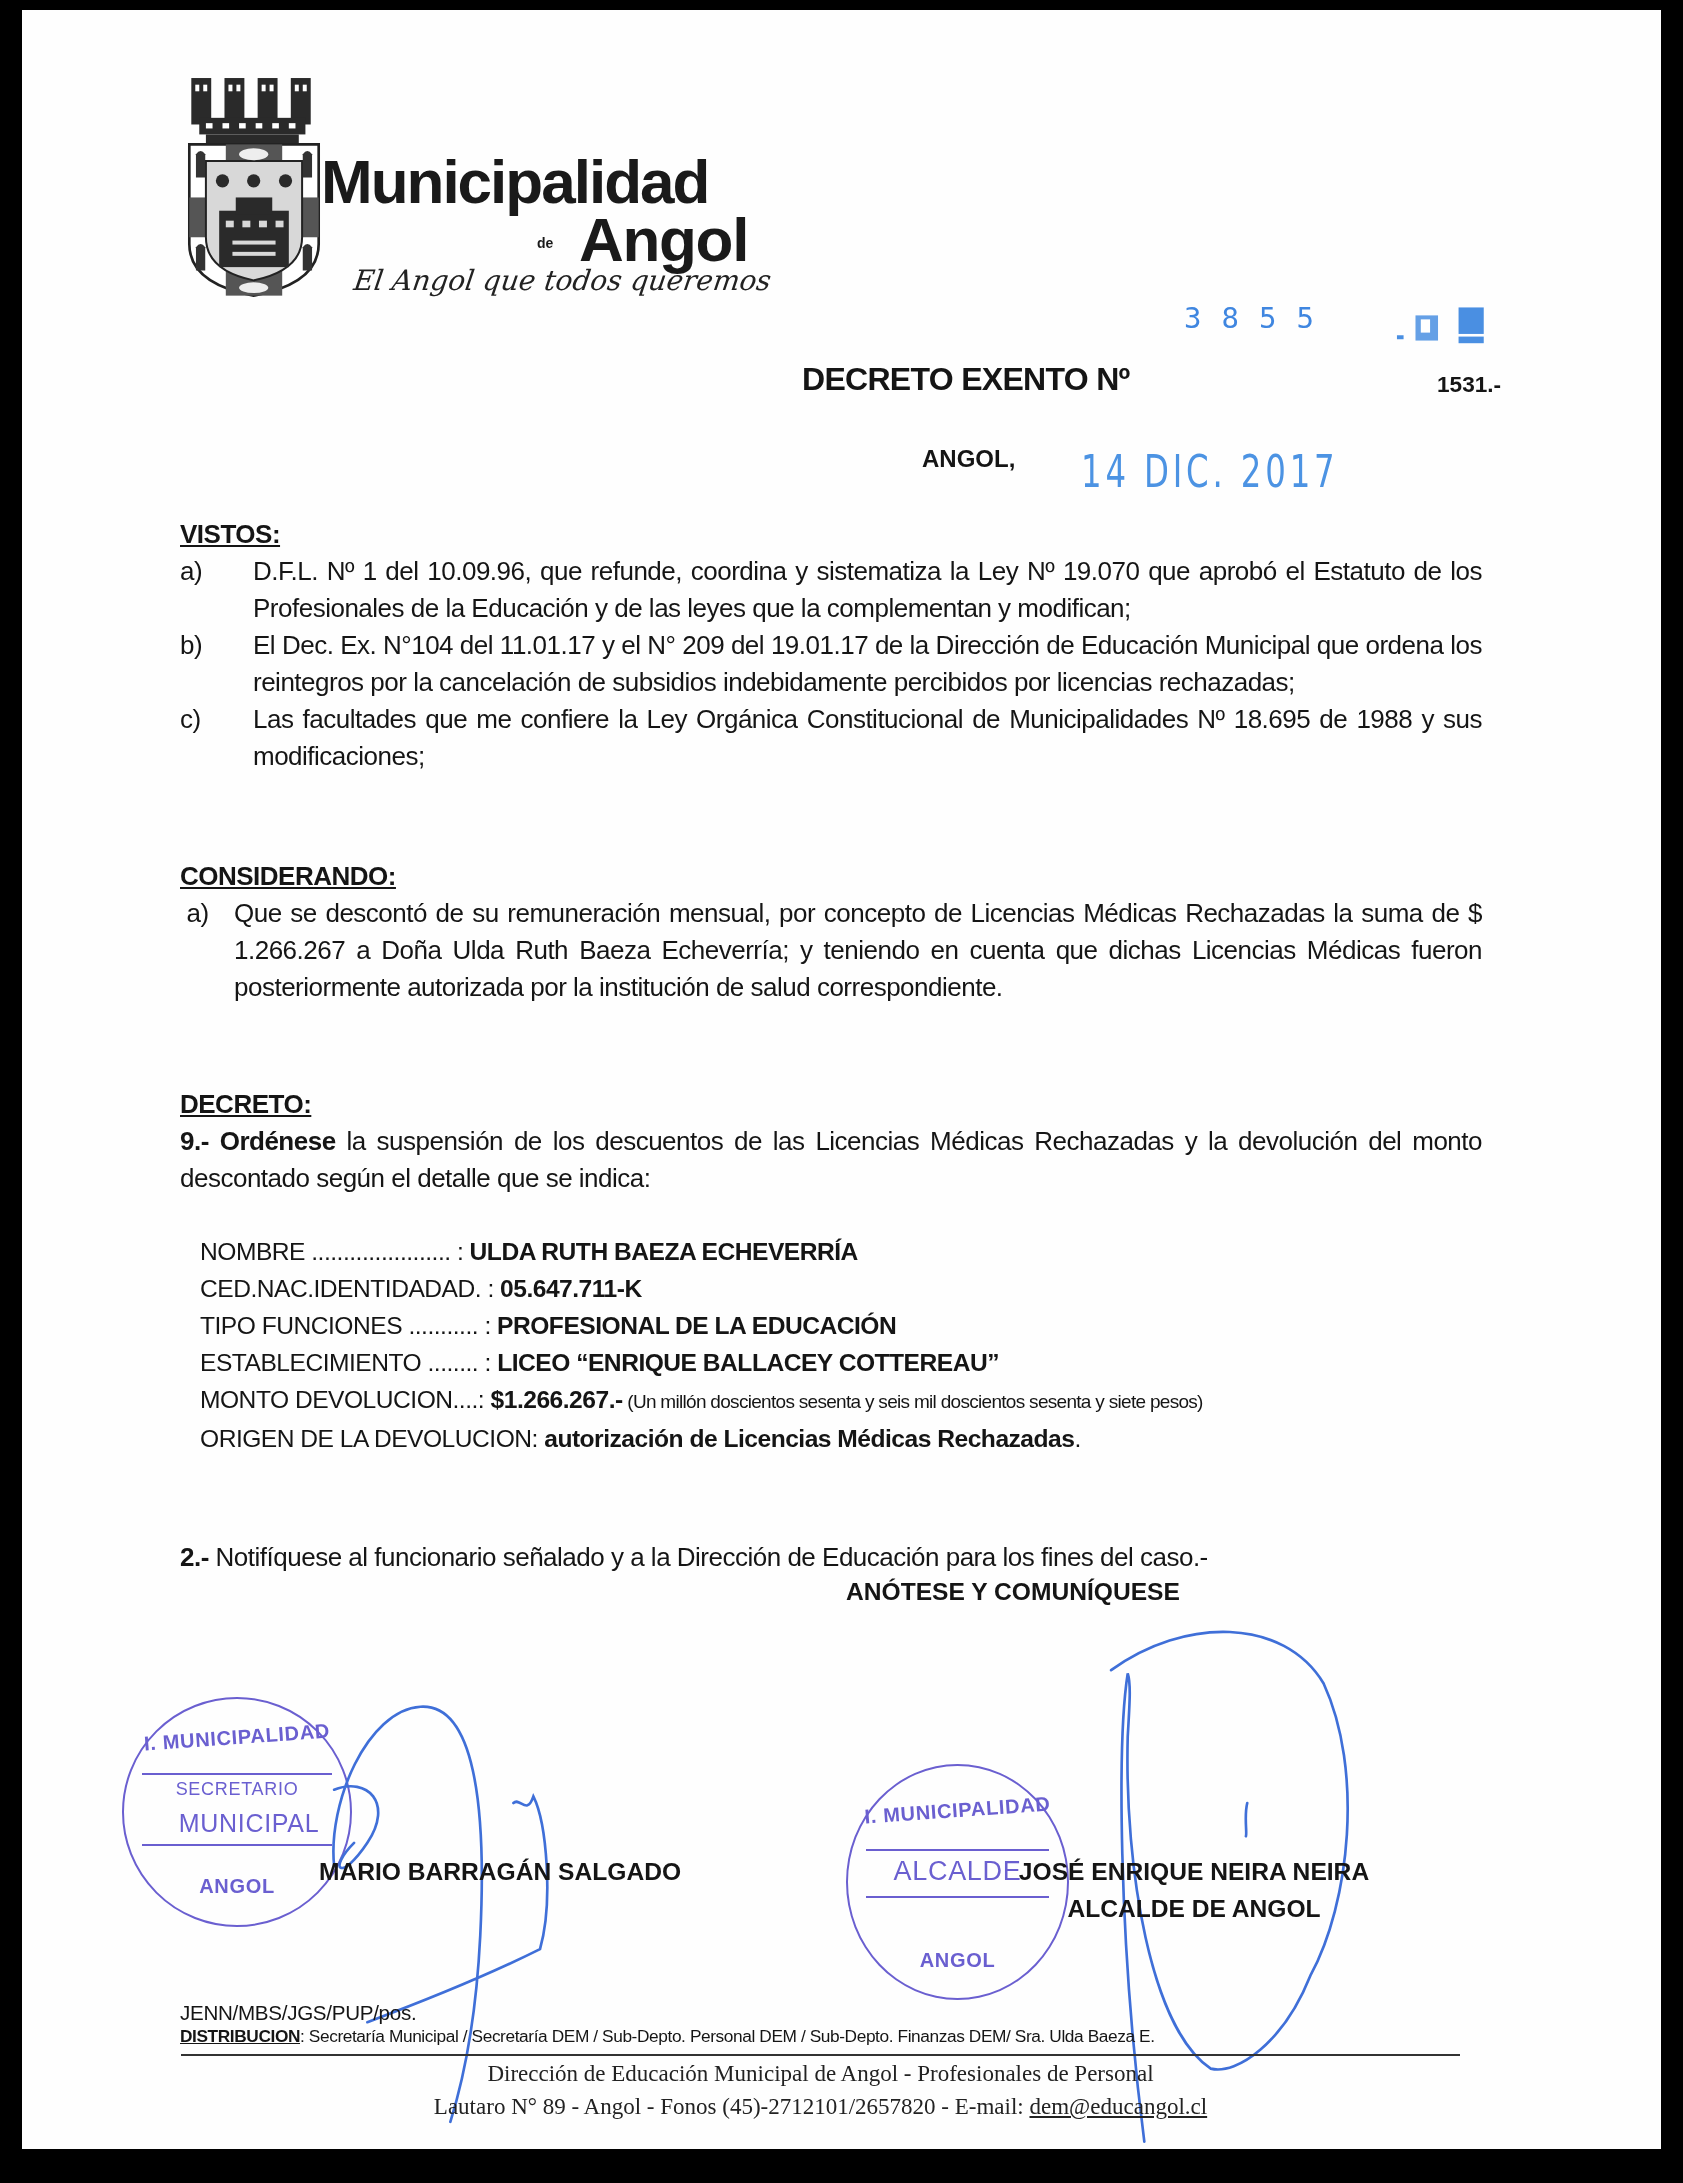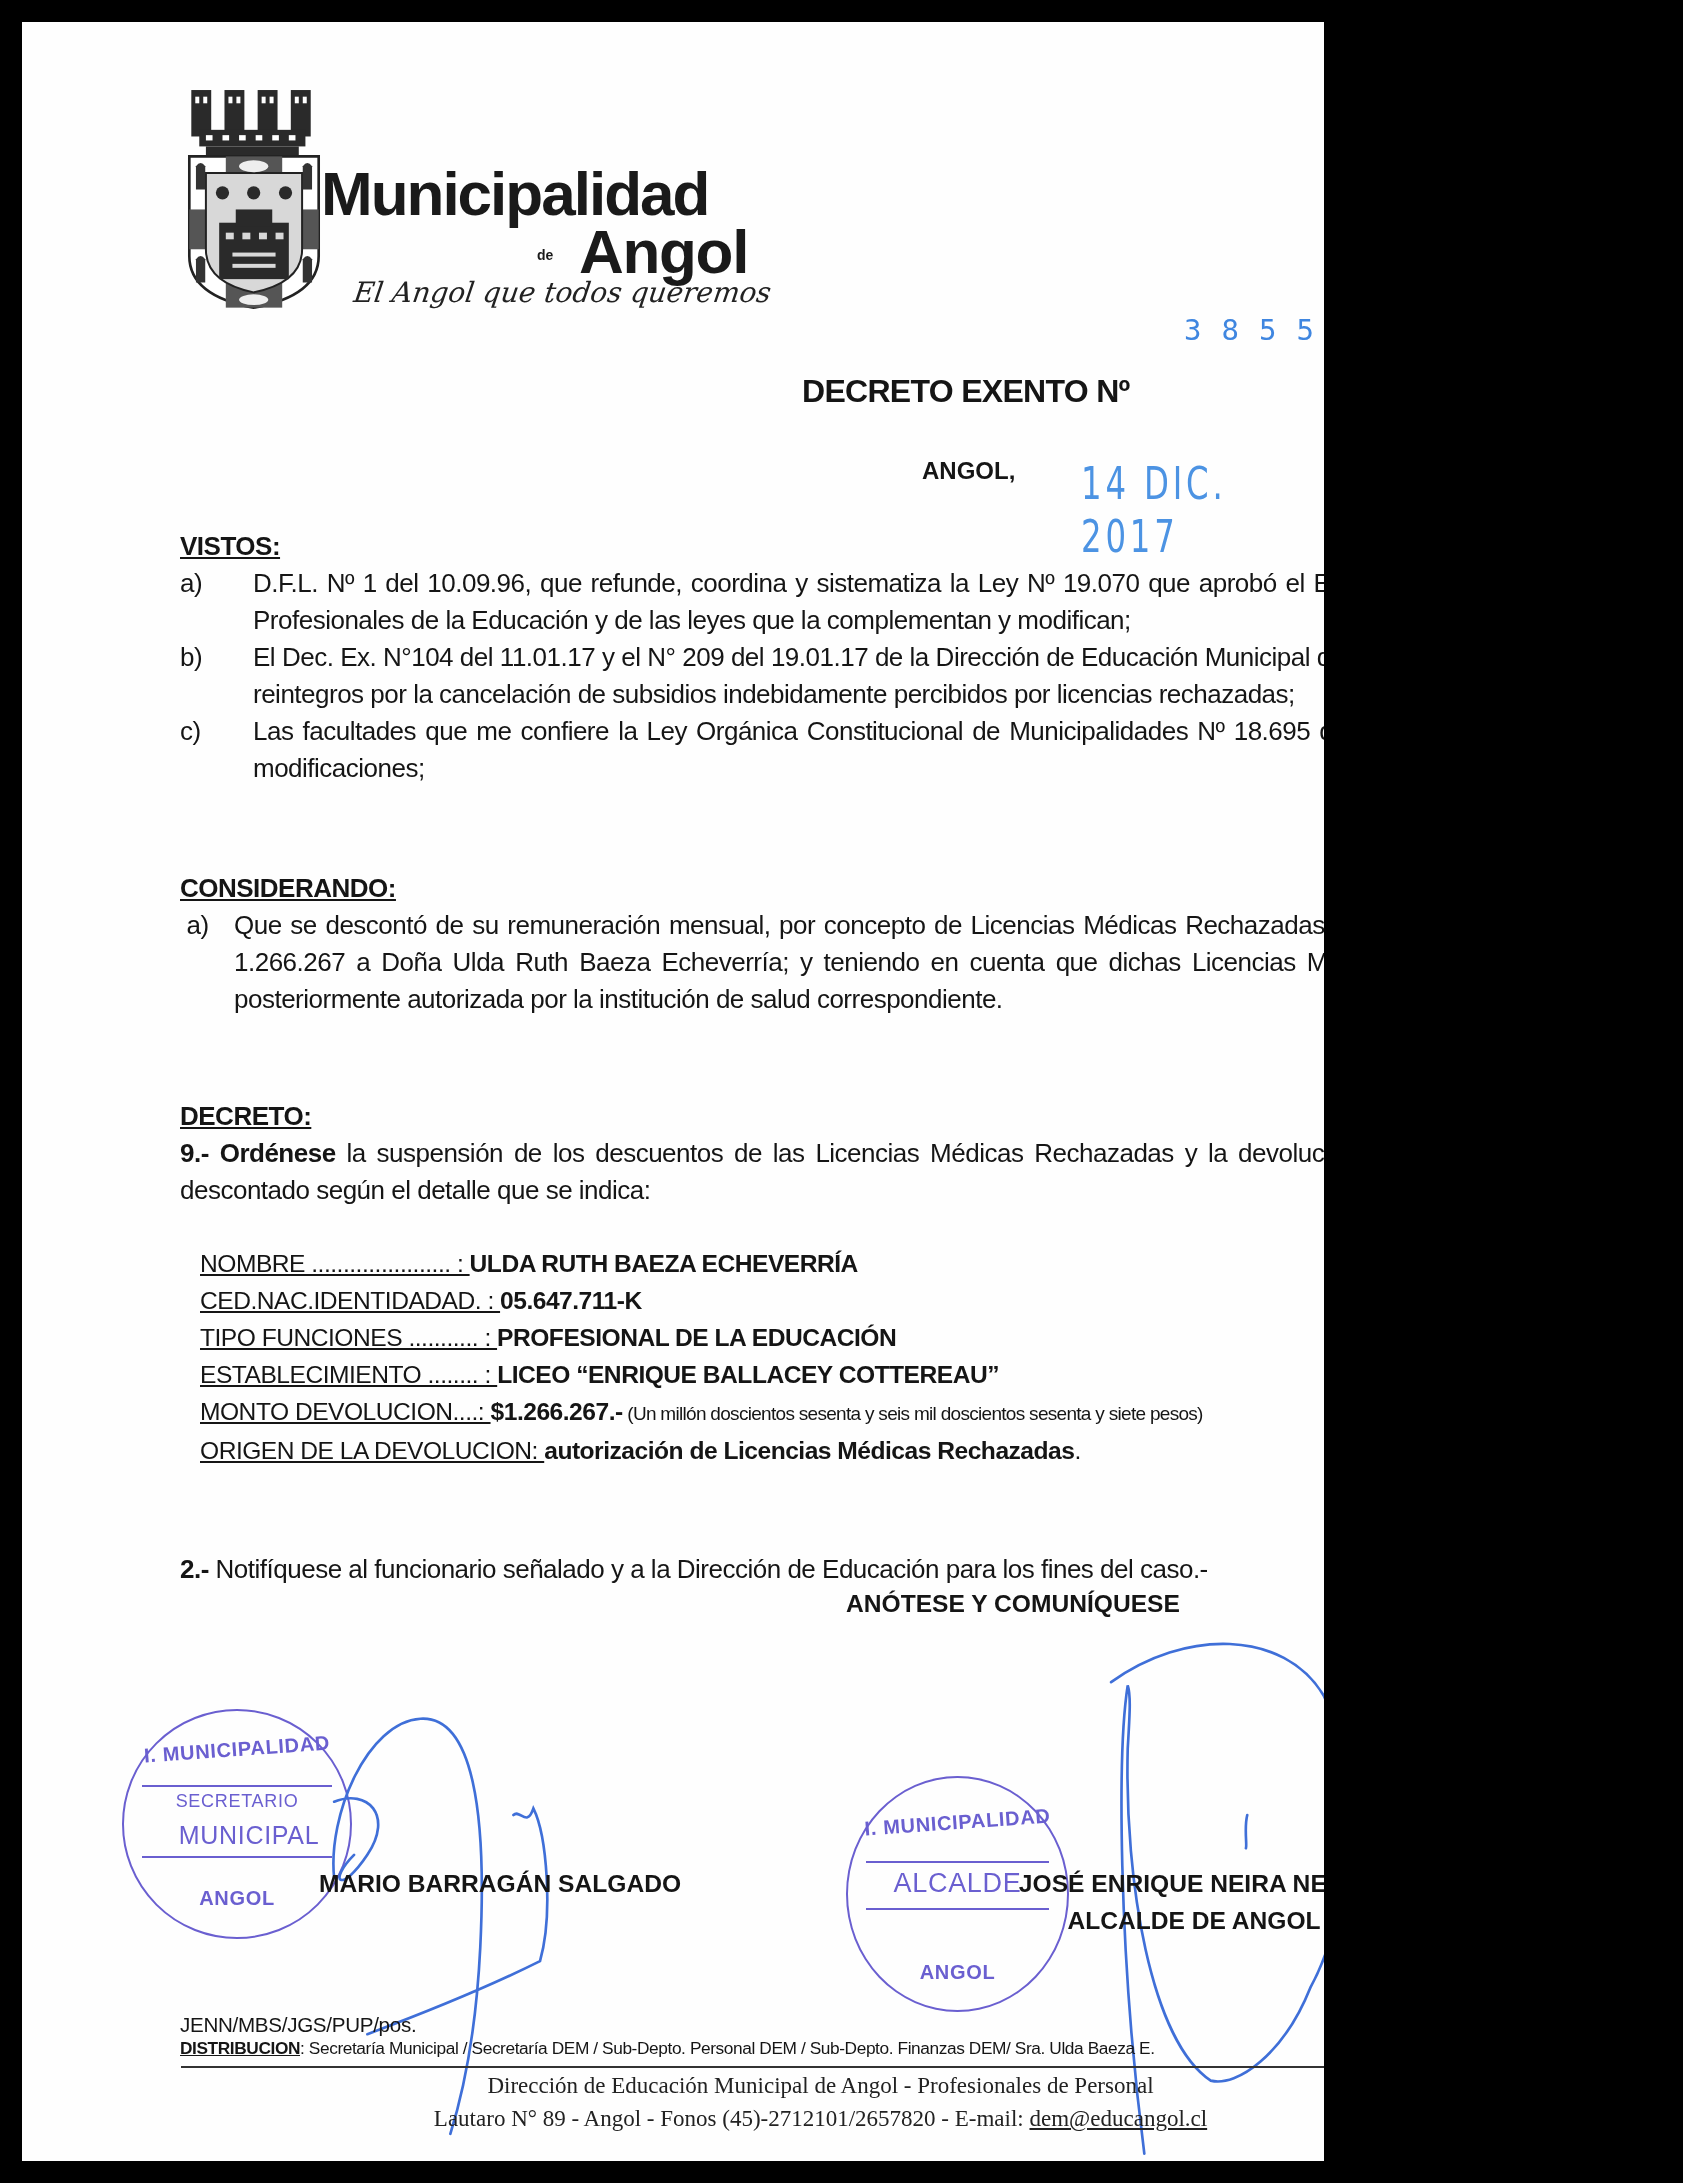--- a/index.html
+++ b/index.html
@@ -1,18 +1,18 @@
 <!DOCTYPE html>
 <html style="font-size:10.6px"><head>
 <meta charset="utf-8">
 <style>
   html, body { margin: 0; padding: 0; }
   body { width: 1683px; height: 2183px; background: #000; position: relative; overflow: hidden; }
   .page {
-    position: absolute; left: 22px; top: 22px; width: 1302px; height: 2139px;
+    position: absolute; left: 22px; top: 10px; width: 1639px; height: 2139px;
     background: #fefefe; overflow: hidden;
     font-family: "Liberation Sans", "DejaVu Sans", sans-serif; color: #151515;
   }
   .abs { position: absolute; }
 
   
   .crest { left: 164px; top: 68px; width: 136px; height: 219px; }
   .brand-main { left: 299px; top: 141px; font-size: 62px; font-weight: bold; letter-spacing: -2px; color: #1a1a1a; line-height: 1; }
   .brand-de { left: 515px; top: 225px; font-size: 14px; font-weight: bold; color: #1a1a1a; }
   .brand-city { left: 557px; top: 199px; font-size: 62px; font-weight: bold; letter-spacing: -1.3px; color: #1a1a1a; line-height: 1; }
@@ -31,21 +31,21 @@
   .body-text { left: 158px; width: 1302px; font-size: 26px; line-height: 37px; letter-spacing: -0.5px; }
   .section-title { font-weight: bold; text-decoration: underline; font-size: 26px; }
   .item { position: relative; padding-left: 73px; text-align: justify; }
   .item .marker { position: absolute; left: 0; top: 0; }
   .item.tight { padding-left: 54px; }
   .item.tight .marker { left: 6.6px; }
   b { font-weight: bold; }
 
   .detail { left: 178px; font-size: 24.6px; line-height: 37px; letter-spacing: -0.5px; }
   .detail-row { white-space: nowrap; }
-  .detail-row .lbl { display: inline; text-decoration: underline; }
+  .detail-row .lbl { display: inline; }
   .detail-row .val { font-weight: bold; }
   .detail-row .note { font-size: 19px; font-weight: normal; letter-spacing: -0.7px; }
 
   .closing { left: 824px; top: 1568px; font-size: 24.6px; font-weight: bold; }
 
   
   .seal { border: 2.7px solid #6a5fd0; border-radius: 50%; color: #6a5fd0; }
   .seal-secretario { left: 100px; top: 1687px; width: 226px; height: 226px; }
   .seal-alcalde { left: 824px; top: 1754px; width: 219px; height: 232px; }
   .seal-text { position: absolute; width: 100%; text-align: center; font-weight: bold; letter-spacing: 0.7px; }

